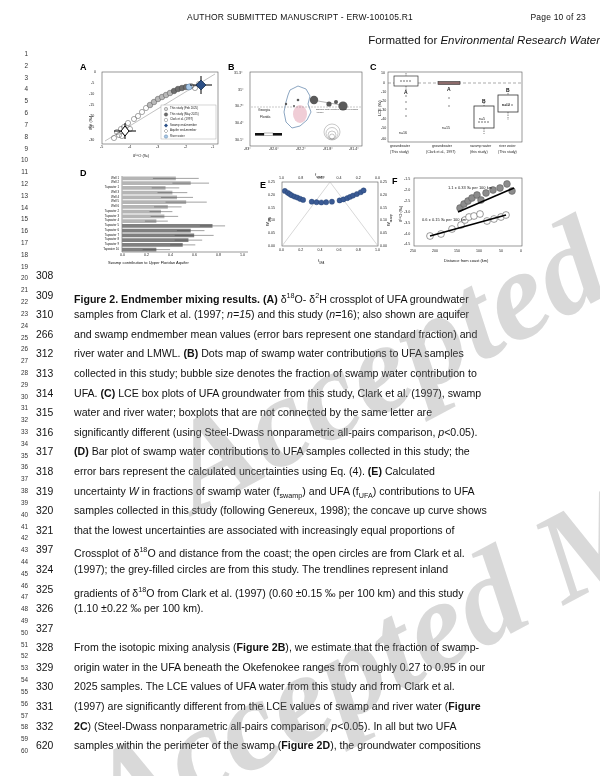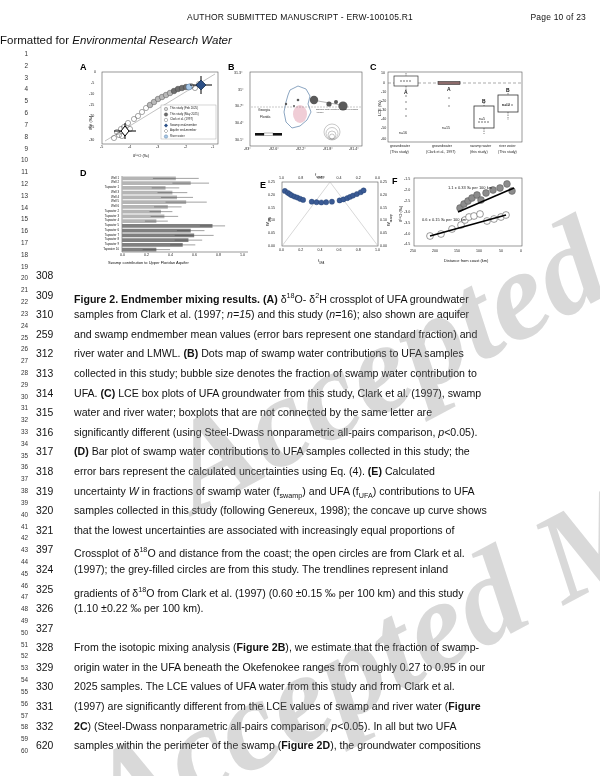--- a/index.html
+++ b/index.html
@@ -32,21 +32,21 @@
   
   #page-header {
     position:absolute; top:12px; left:0; width:600px;
     font-size:8.5px; letter-spacing:0.2px;
   }
   #hdr-title { position:absolute; left:0; width:600px; text-align:center; }
   #hdr-page  { position:absolute; right:14px; top:0; }
 
   #journal-line {
     position:absolute; top:34px; left:0; width:600px;
-    text-align:left; font-size:11.5px;
+    text-align:right; font-size:11.5px;
   }
   #journal-line .jrnl { font-style:italic; }
 
   
   #line-numbers {
     position:absolute; left:6px; top:48px;
     width:22px; text-align:right;
     font-size:6.4px; line-height:11.82px; color:#333;
     z-index:2;
   }
@@ -539,21 +539,21 @@
     </div>
     <div class="tline">
       <span class="tnum">309</span>
       <span class="ttxt"><b>Figure 2. Endmember mixing results. (A)</b> δ<sup>18</sup>O- δ<sup>2</sup>H crossplot of UFA groundwater</span>
     </div>
     <div class="tline">
       <span class="tnum">310</span>
       <span class="ttxt">samples from Clark et al. (1997; <i>n=15</i>) and this study (<i>n</i>=16); also shown are aquifer</span>
     </div>
     <div class="tline">
-      <span class="tnum">259</span>
+      <span class="tnum">266</span>
       <span class="ttxt">and swamp endmember mean values (error bars represent one standard fraction) and</span>
     </div>
     <div class="tline">
       <span class="tnum">312</span>
       <span class="ttxt">river water and LMWL. <b>(B)</b> Dots map of swamp water contributions to UFA samples</span>
     </div>
     <div class="tline">
       <span class="tnum">313</span>
       <span class="ttxt">collected in this study; bubble size denotes the fraction of swamp water contribution to</span>
     </div>

